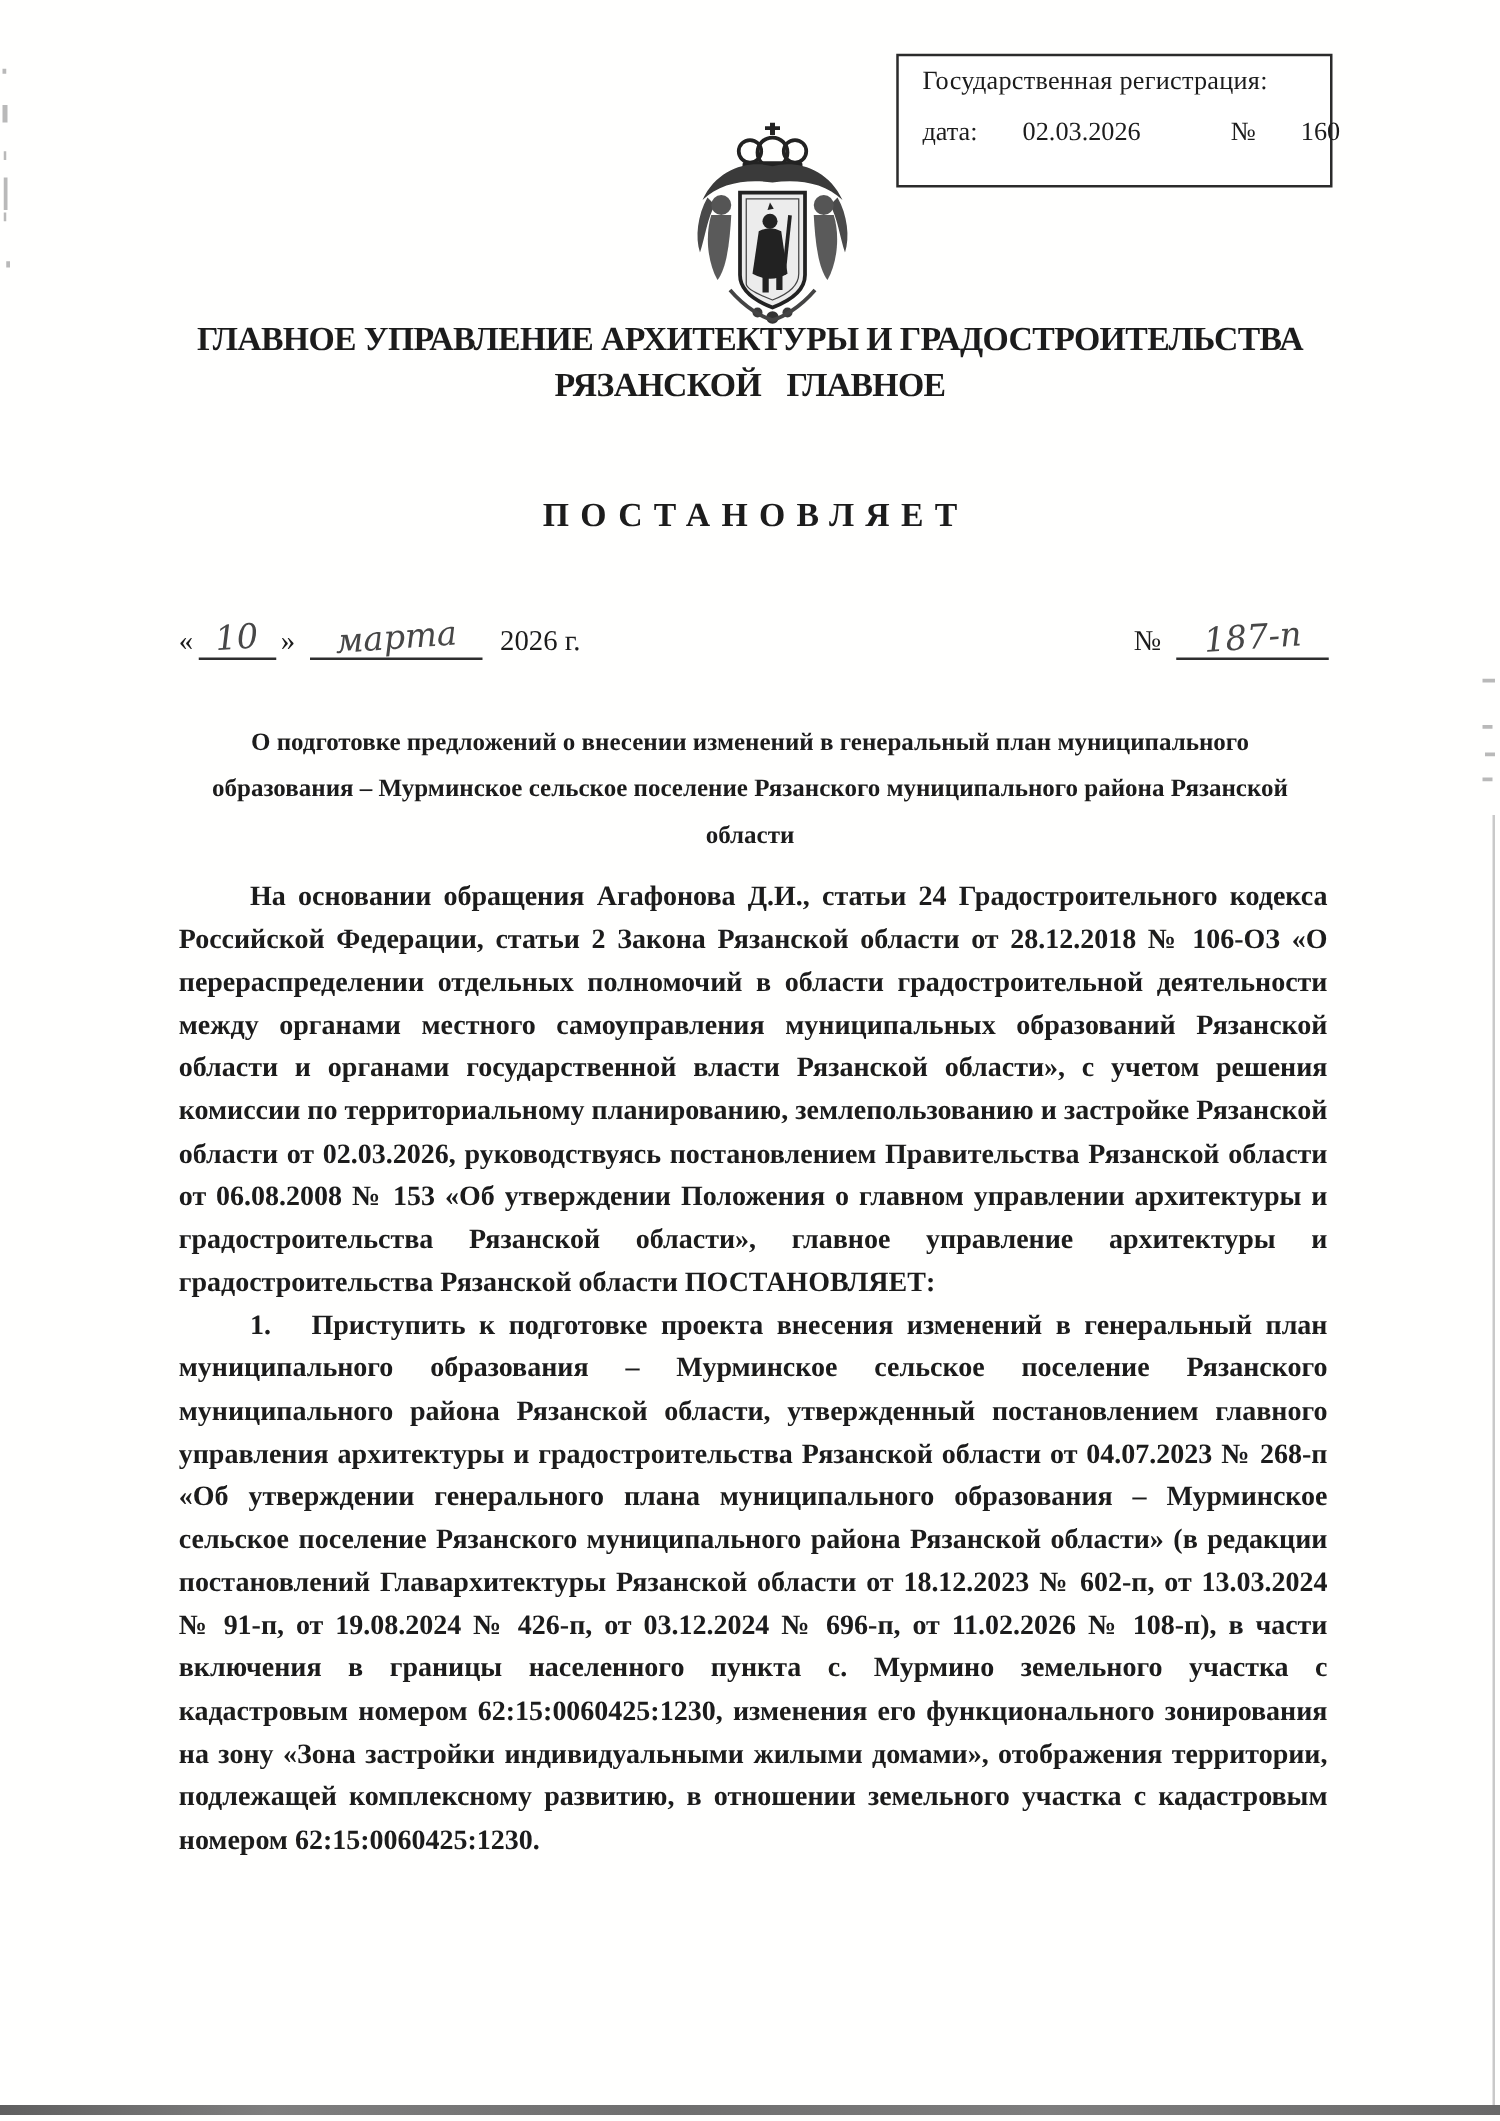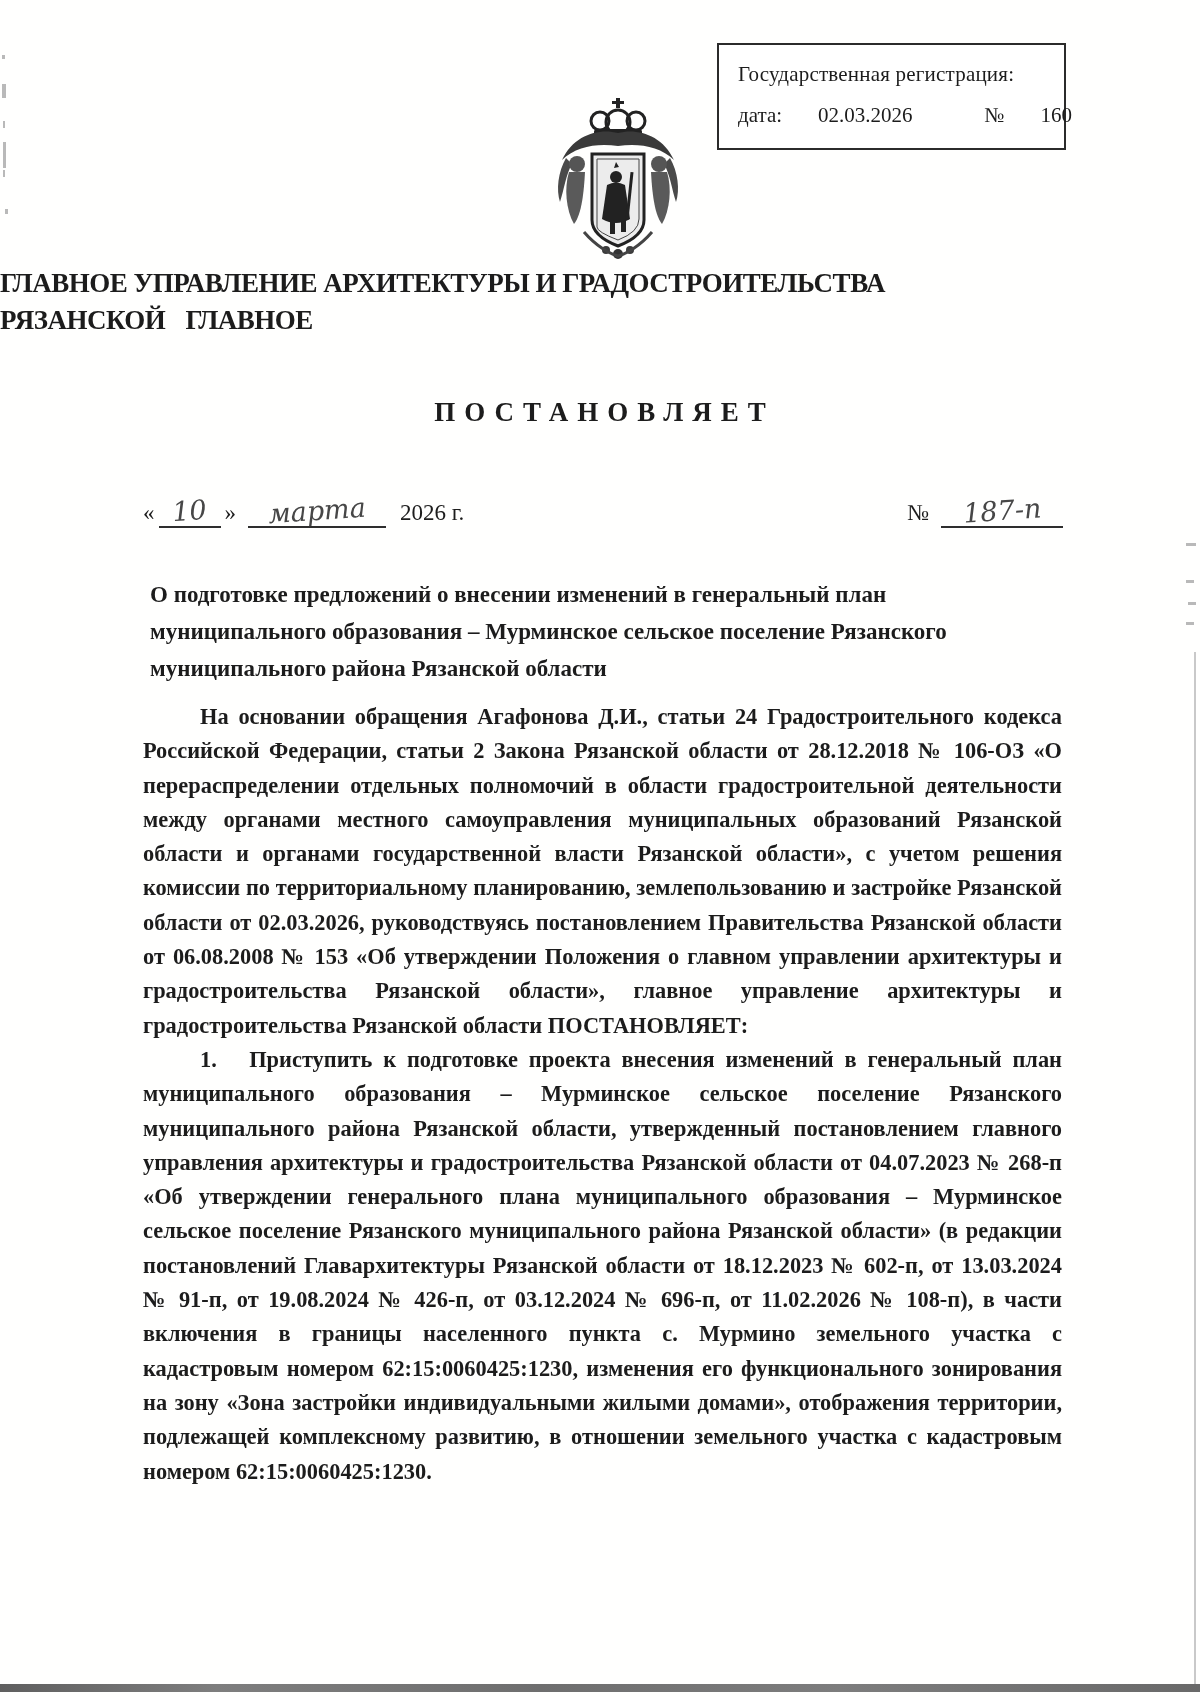--- a/index.html
+++ b/index.html
@@ -6,35 +6,35 @@
   html,body { background:#ffffff; }
   .page {
     position:relative; width:1200px; height:1697px;
     background:#fffffe; overflow:hidden;
     font-family:"Liberation Serif", serif; color:#1c1c1c;
   }
 
   
   .stamp {
     position:absolute; left:717px; top:43px; width:349px; height:107px;
-    border:2px solid #2b2b2b; padding:17px 16px 0 19px;
+    border:2px solid #2b2b2b; padding:7px 16px 0 19px;
     background:#fff;
   }
   .stamp-title { font-size:21px; letter-spacing:0.2px; white-space:nowrap; }
   .stamp-row { display:flex; margin-top:16px; font-size:21px; align-items:baseline;gap:28px; }
   .stamp-date-label { margin-right:8px; }
   .stamp-number-label { margin-left:44px; margin-right:8px; }
 
   
   .emblem { position:absolute; left:544px; top:98px; width:148px; height:166px; }
 
   
   .org-name {
-    position:absolute; top:265px; left:0; width:100%;
-    font-weight:bold; font-size:27px; line-height:37px;
+    position:absolute; top:253px; left:0; width:100%;
+    text-align:center; font-weight:bold; font-size:27px; line-height:37px;
     letter-spacing:-0.5px;
   }
   .org-name .line2 { word-spacing:14px; }
 
   .doc-type {
     position:absolute; top:397px; left:0; width:100%;
     text-align:center; font-weight:bold; font-size:27px;
     letter-spacing:9px; text-indent:9px; white-space:nowrap;
   }
 
@@ -55,21 +55,21 @@
   .hand {
     font-family:"DejaVu Serif", serif; font-style:italic;
     font-size:27px; color:#474747; display:inline-block;
     transform:rotate(-4deg) translateY(3px); white-space:nowrap;
   }
   .typed { padding-bottom:4px; }
 
   
   .subject {
     position:absolute; top:576px; left:150px; width:900px;
-    text-align:left; font-weight:bold; font-size:23px; line-height:37px;
+    text-align:center; font-weight:bold; font-size:20px; line-height:37px;
   }
 
   
   .body-text {
     position:absolute; top:700px; left:143px; width:919px;
     font-size:22.4px; line-height:34.3px; text-align:justify;font-weight:bold;
   }
   .body-text p { text-indent:57px; }
 
   

